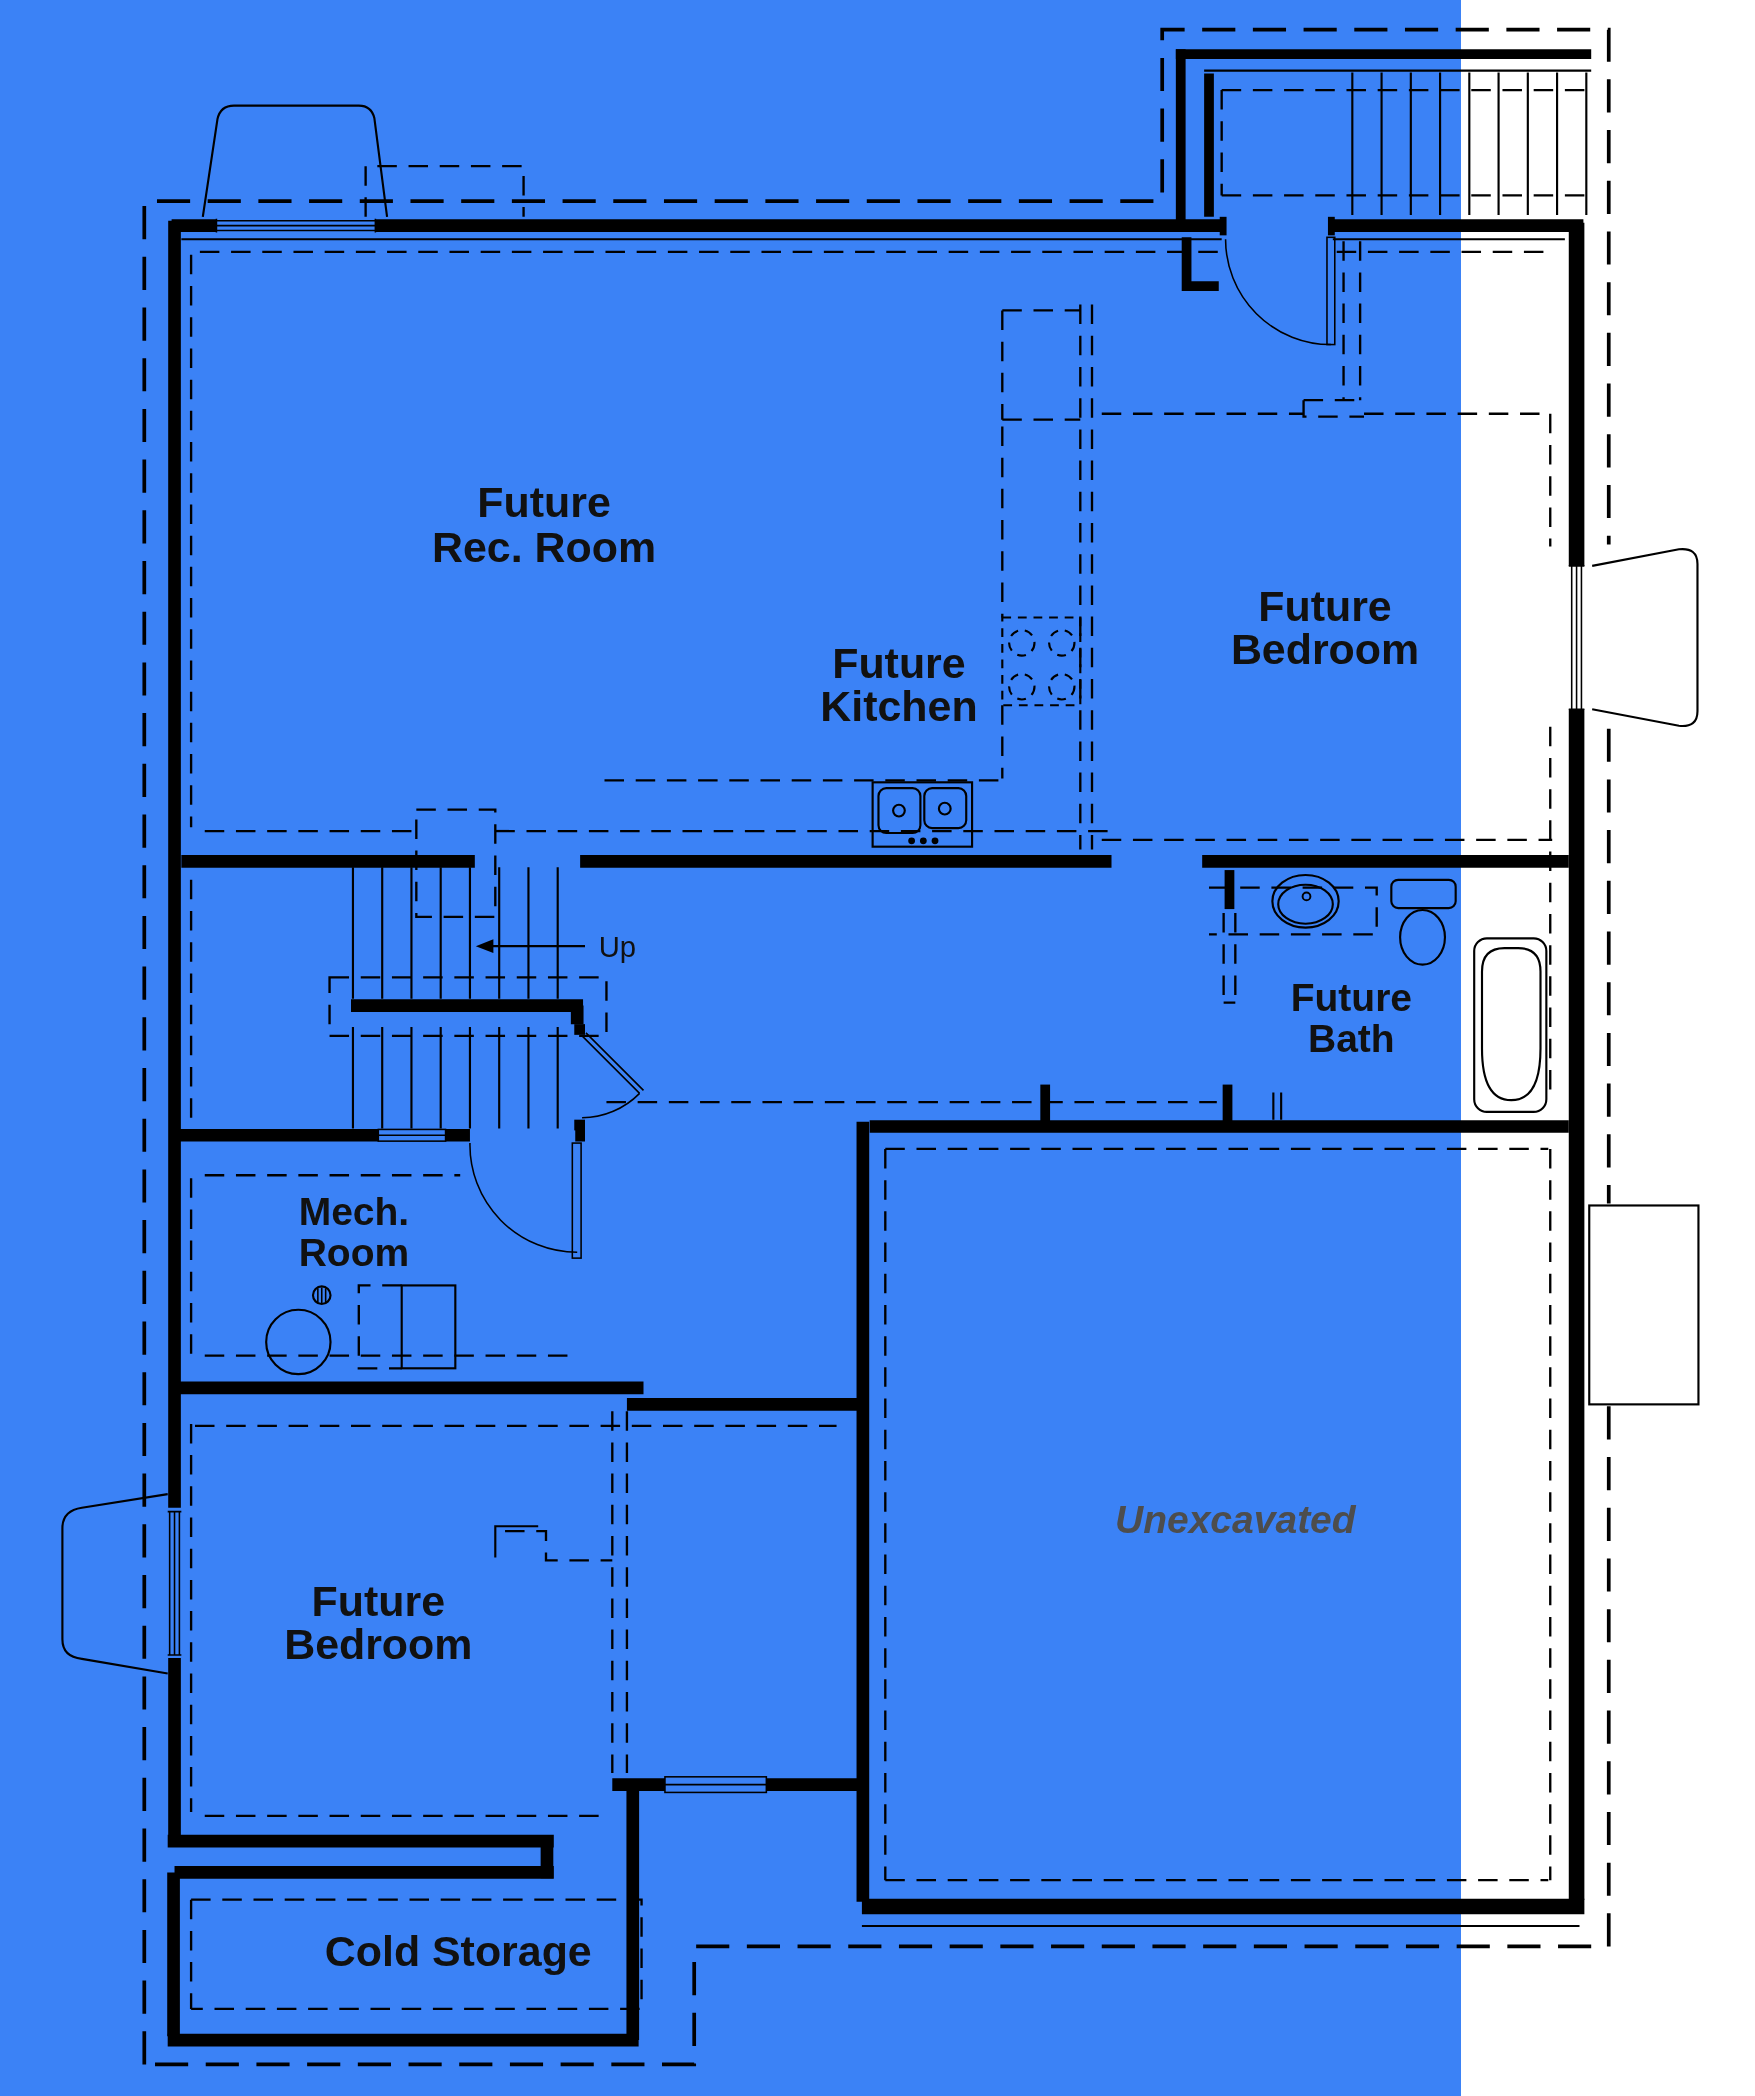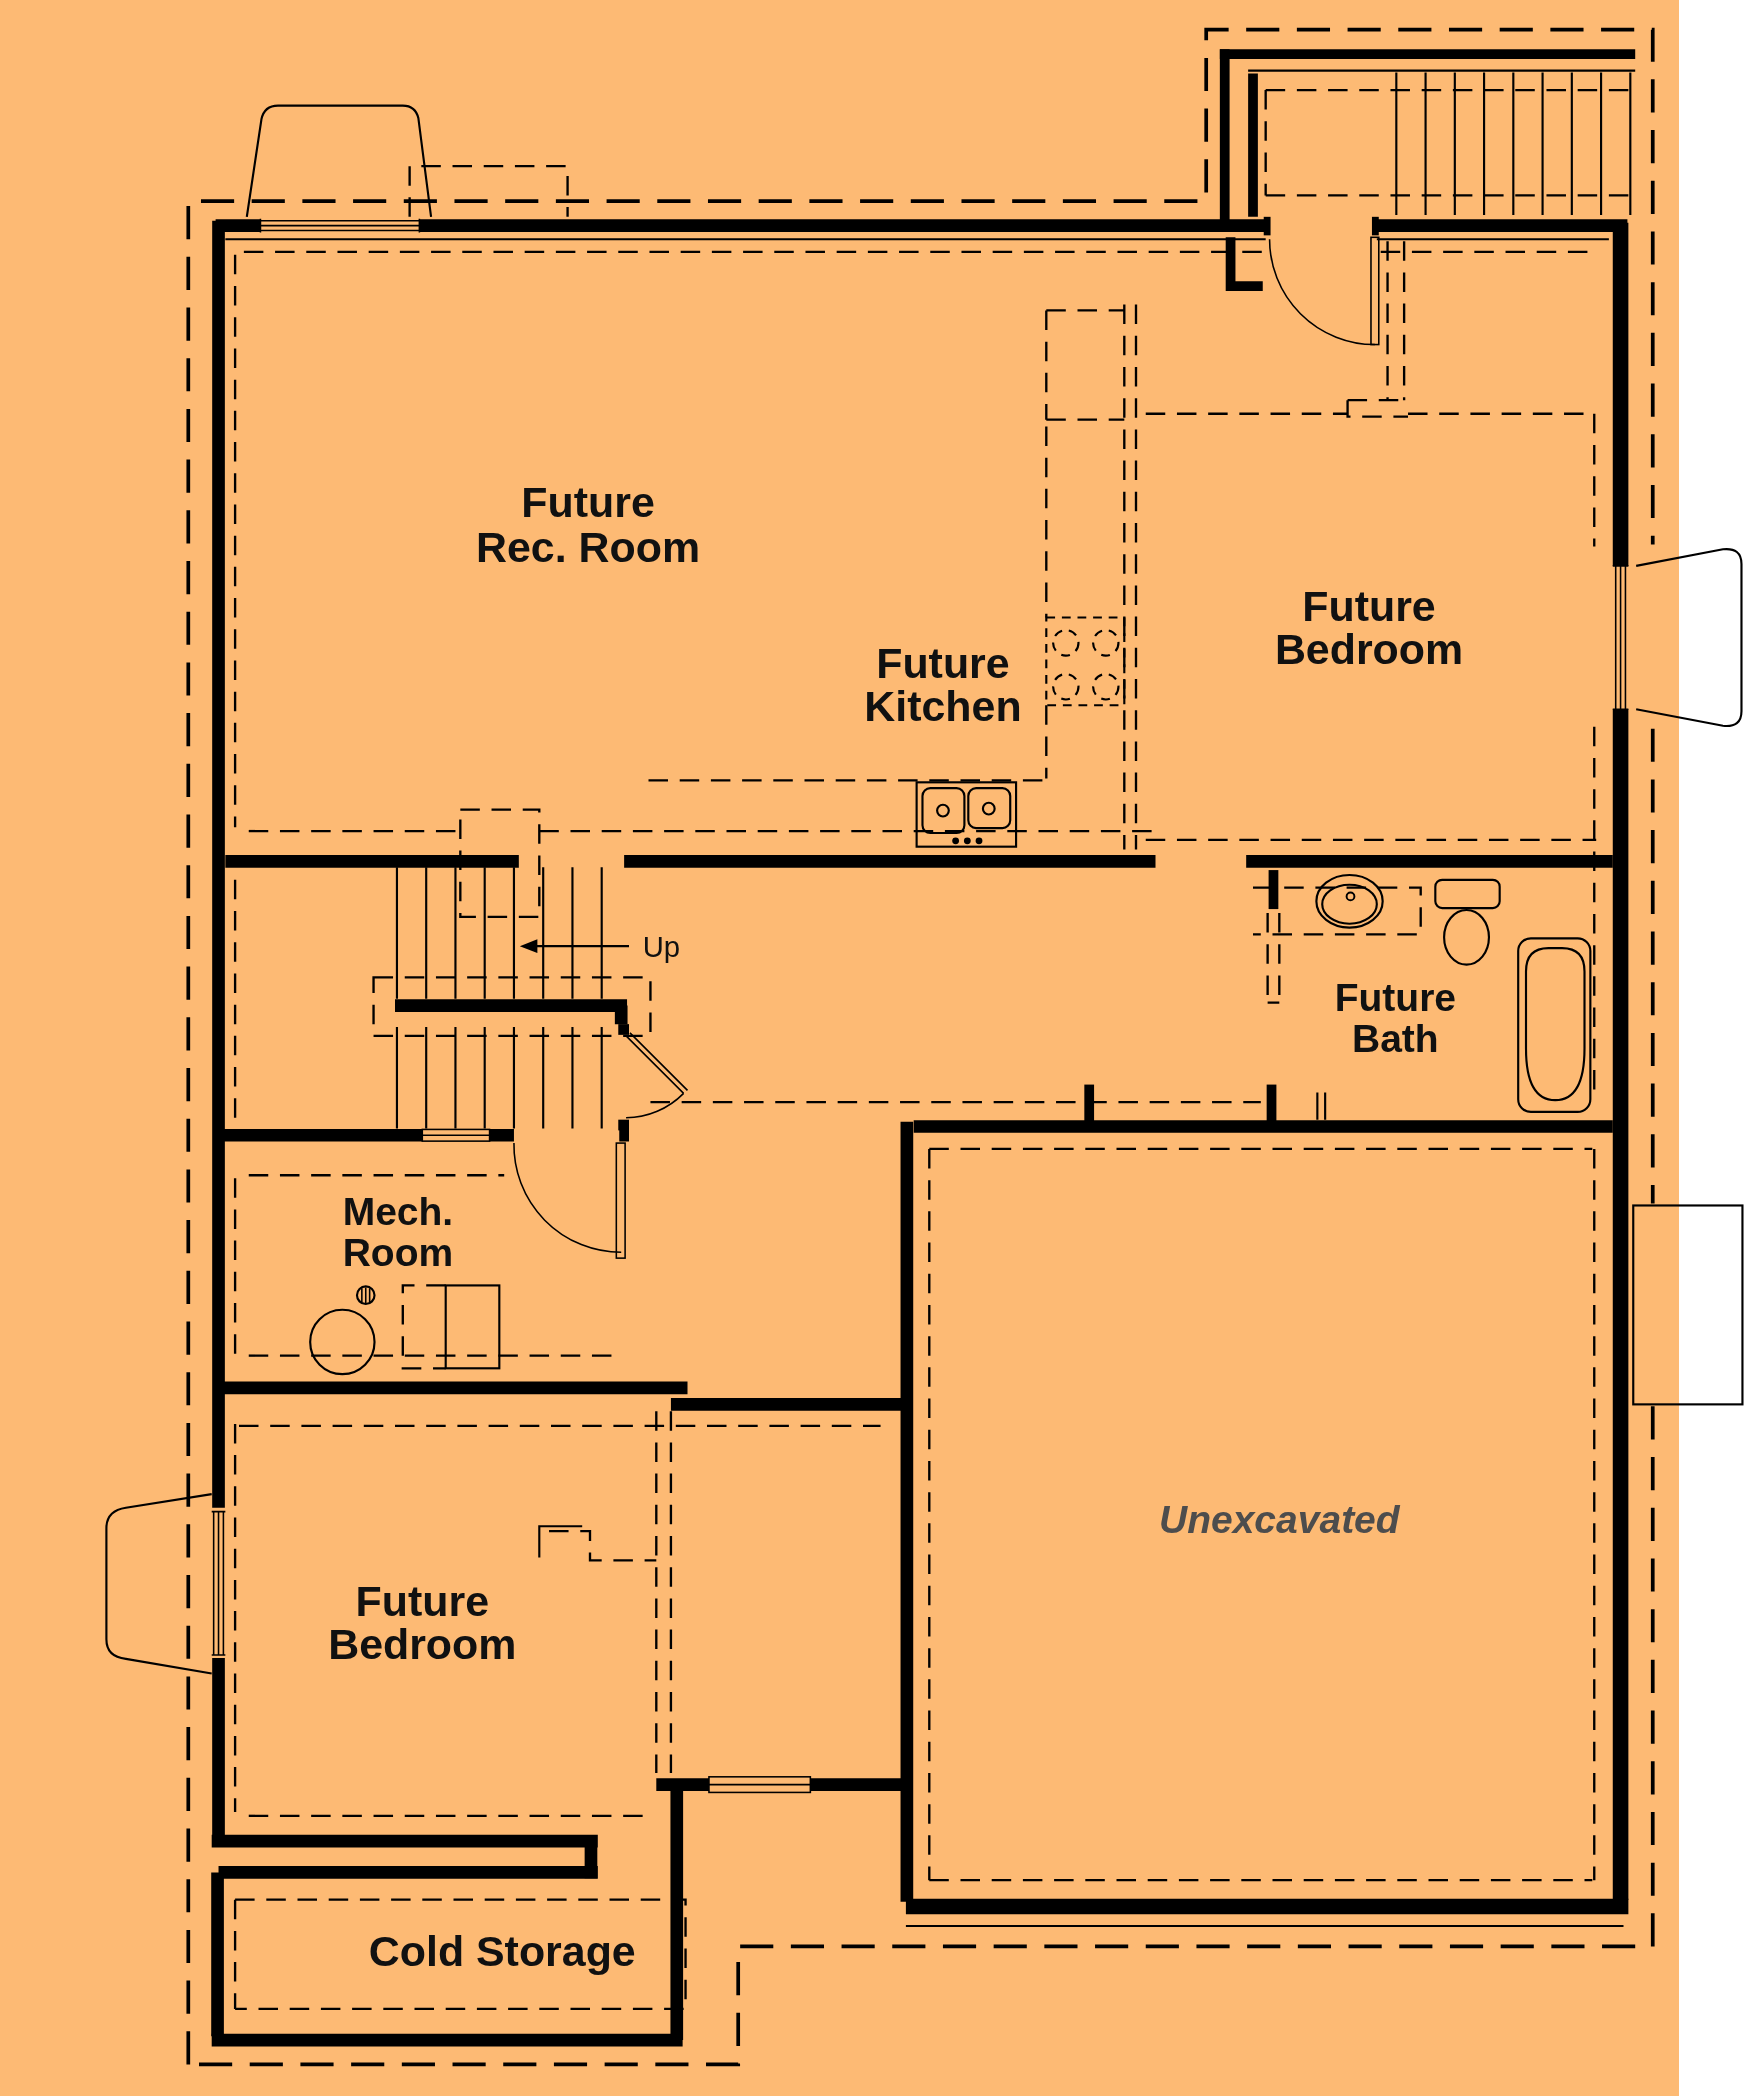--- a/index.html
+++ b/index.html
@@ -1,16 +1,16 @@
 <!DOCTYPE html>
 <html><head>
 <meta charset="utf-8">
 <style>
   html,body{margin:0;padding:0;background:#ffffff;}
-  .plan-wrap{width:1635px;height:2097px;background:#fdba74;position:relative;padding-left:44px;}
+  .plan-wrap{width:1461px;height:2097px;background:#3b82f6;position:relative;}
   svg{display:block;width:1755px;height:2097px;}
   
   .wall   {stroke:#000;fill:none;stroke-width:13;stroke-linecap:butt;}
   .wallx  {stroke:#000;fill:none;stroke-width:16;stroke-linecap:butt;}
   .wallm  {stroke:#000;fill:none;stroke-width:10;stroke-linecap:butt;}
   .thin   {stroke:#000;fill:none;stroke-width:2.2;}
   .thin15 {stroke:#000;fill:none;stroke-width:1.6;}
   .dashf  {stroke:#000;fill:none;stroke-width:3.8;stroke-dasharray:34 18;}
   .dashi  {stroke:#000;fill:none;stroke-width:2.4;stroke-dasharray:20 12;}
   .dashs  {stroke:#000;fill:none;stroke-width:2.2;stroke-dasharray:9 7;}

